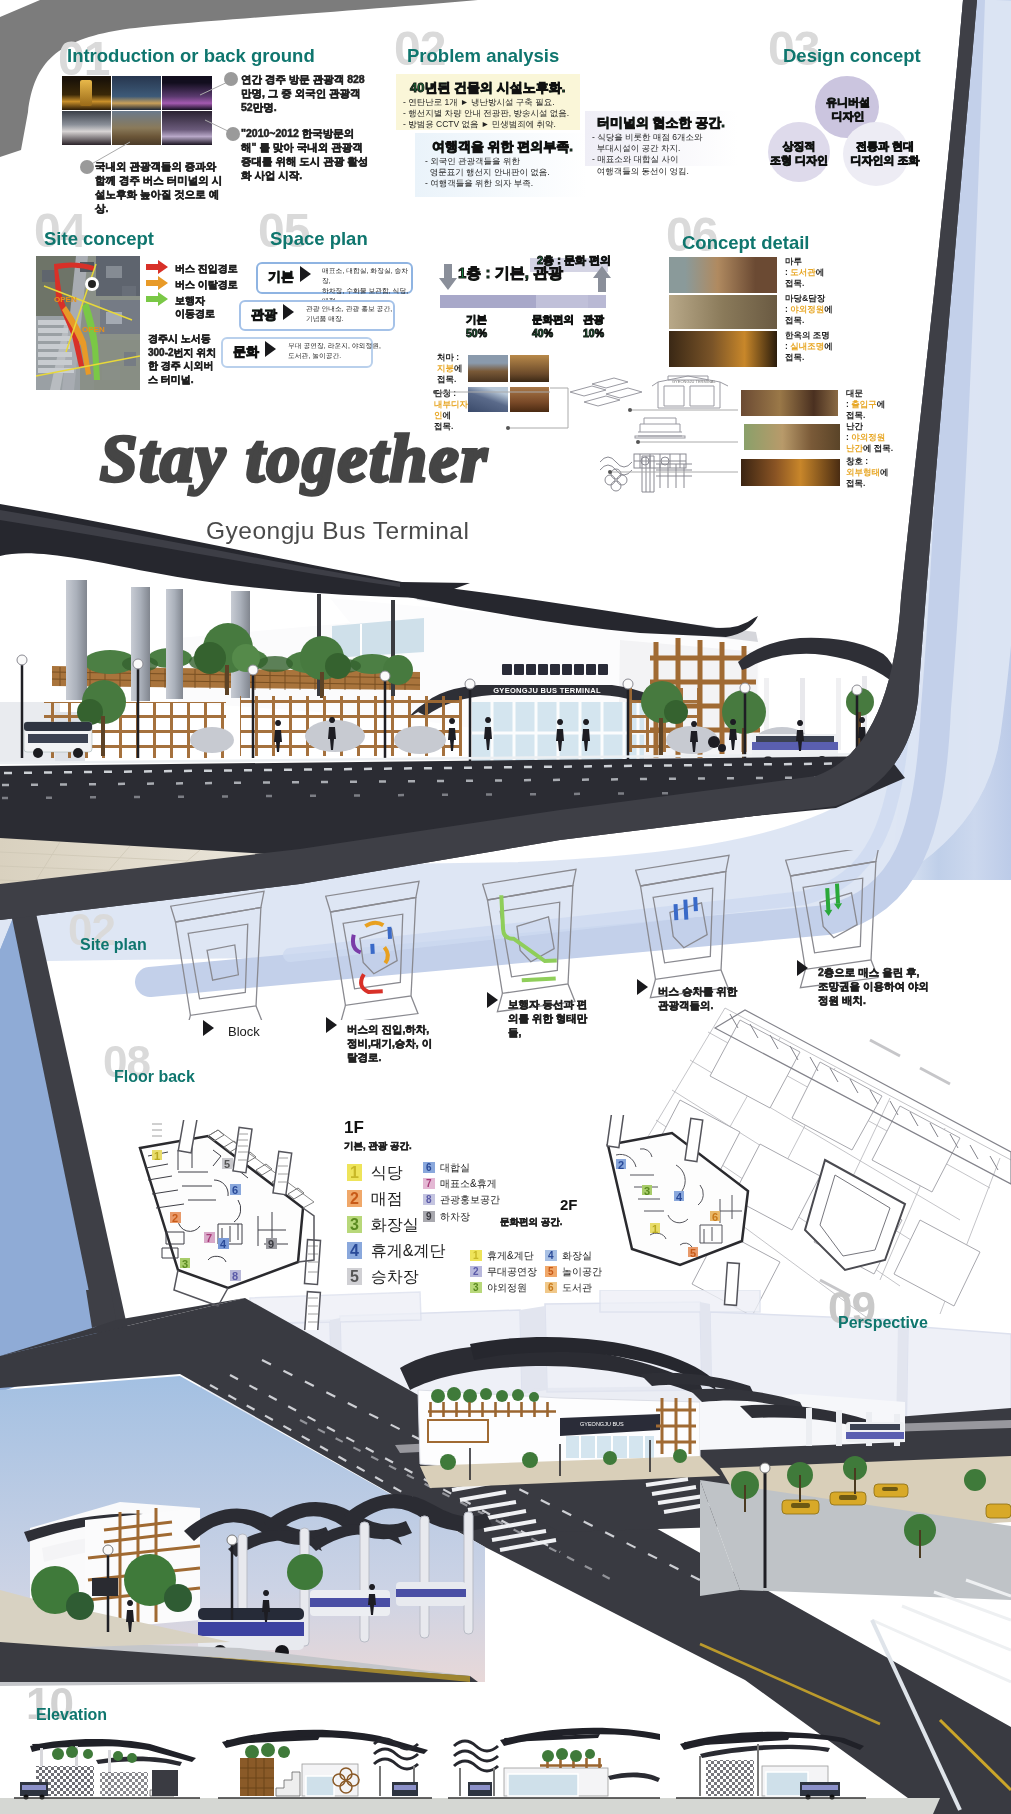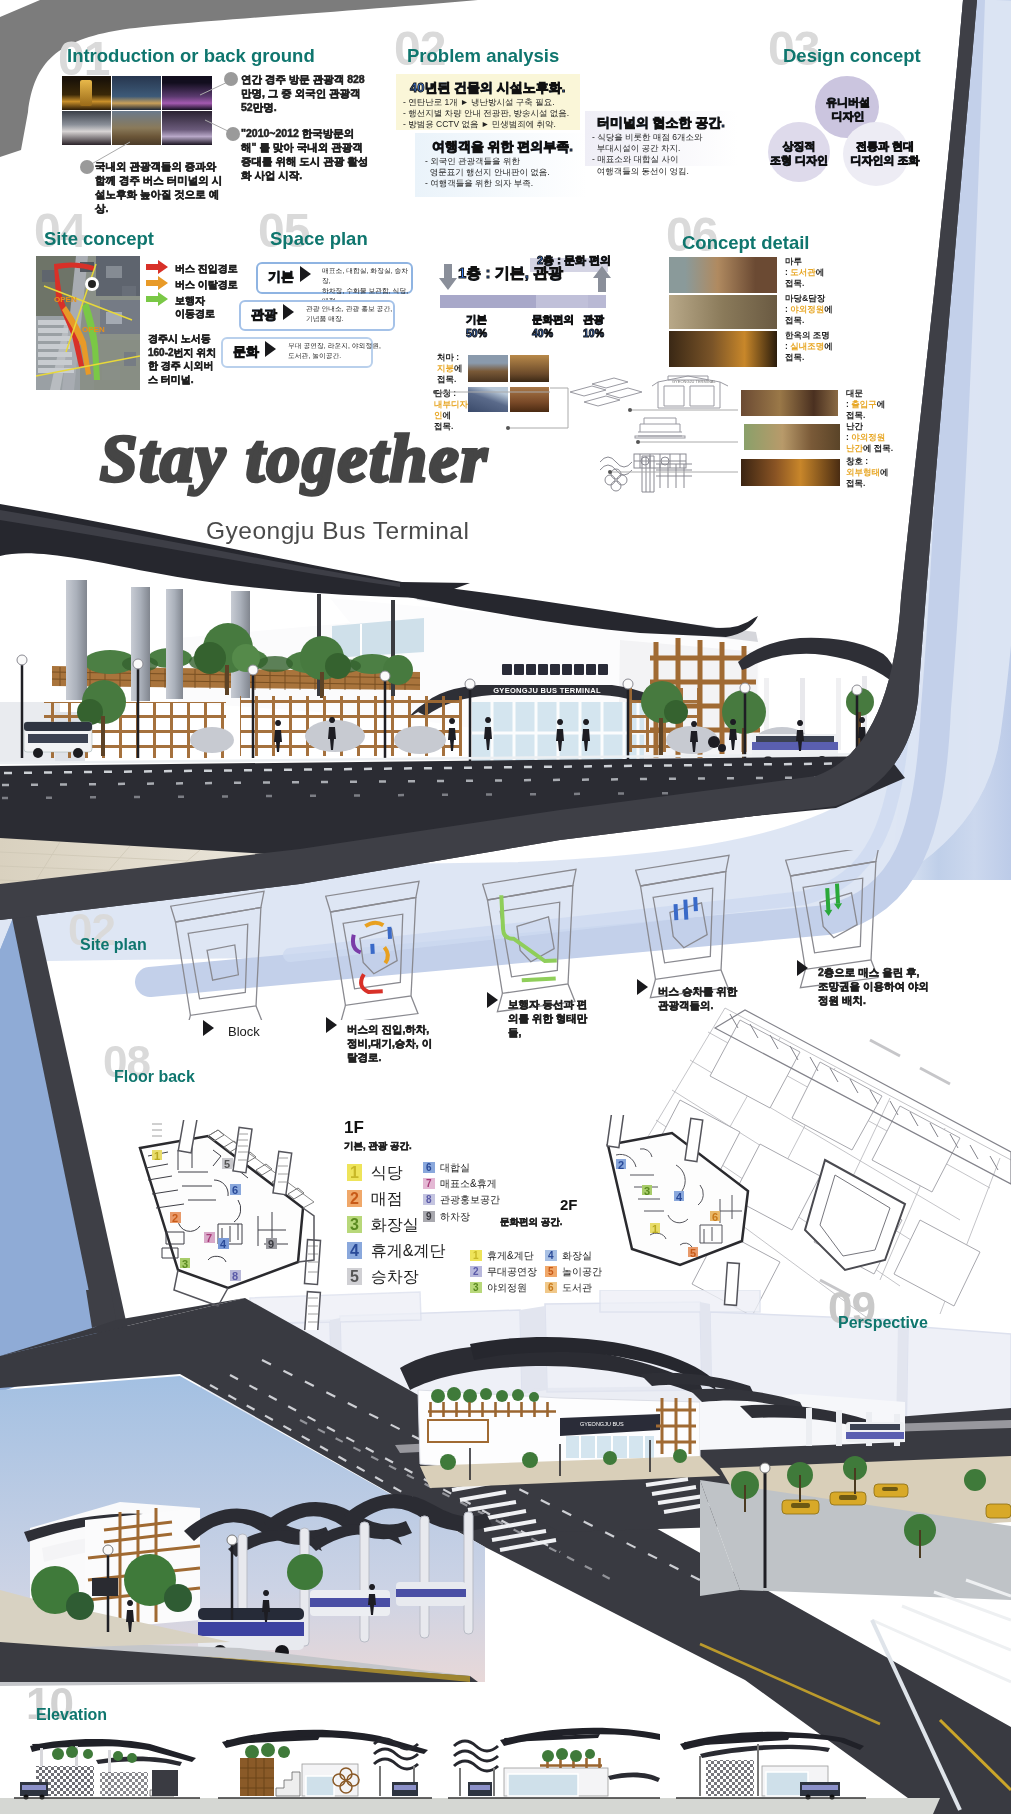--- a/index.html
+++ b/index.html
@@ -1,20 +1,20 @@
 <!DOCTYPE html>
 <html><head><meta charset="utf-8">
 <style>
 html,body{margin:0;padding:0}
 body{width:1011px;height:1814px;position:relative;overflow:hidden;background:#fff;
  font-family:"Liberation Sans",sans-serif}
 .abs{position:absolute}
 .h1{font-weight:bold;font-size:18.5px;color:#0f766e;letter-spacing:0;white-space:nowrap}
 .num{font-weight:bold;font-size:48px;color:#dadada;letter-spacing:-1px;line-height:.8;font-family:"Liberation Sans"}
-.kb{font-weight:bold;color:#3b82f6;-webkit-text-stroke:0.9px #111}
+.kb{font-weight:bold;color:#15803d;-webkit-text-stroke:0.9px #111}
 .kb2{font-weight:bold;color:#222;-webkit-text-stroke:0.5px #222}
 .sm{font-size:8.5px;color:#222;line-height:1.32}
 .chev{font-weight:bold;color:#19191c;font-family:"Liberation Sans"}
 </style></head><body>
 <svg class="abs" style="left:0px;top:0px" width="1011" height="1814" viewBox="0 0 1011 1814">
 <defs>
 <linearGradient id="bluewedge" x1="0" y1="0" x2="1" y2="0">
  <stop offset="0" stop-color="#e3eaf6"></stop>
         <stop offset="0.4" stop-color="#bfcfe9"></stop>
  <stop offset="0.7" stop-color="#ccd8ee"></stop>
@@ -687,21 +687,21 @@
 <text x="46" y="76" font-size="8" fill="#e89018" font-weight="bold">OPEN</text>
 </svg>
 <svg class="abs" style="left:146px;top:260px" width="24" height="46" viewBox="0 0 24 46">
 <path d="M0,4 h12 v-4 l10,7 -10,7 v-4 h-12 Z" fill="#d83028"></path>
 <path d="M0,20 h12 v-4 l10,7 -10,7 v-4 h-12 Z" fill="#e89a28"></path>
 <path d="M0,36 h12 v-4 l10,7 -10,7 v-4 h-12 Z" fill="#7ac846"></path>
 </svg>
 <div class="abs kb2" style="left:175px;top:262px;font-size:10px">버스 진입경로</div>
 <div class="abs kb2" style="left:175px;top:278px;font-size:10px">버스 이탈경로</div>
 <div class="abs kb2" style="left:175px;top:294px;font-size:10px;line-height:1.3">보행자<br>이동경로</div>
-<div class="abs kb2" style="left:148px;top:332px;font-size:10px;line-height:1.35;width:70px">경주시 노서동 160-2번지 위치한 경주 시외버스 터미널.</div>
+<div class="abs kb2" style="left:148px;top:332px;font-size:10px;line-height:1.35;width:70px">경주시 노서동 300-2번지 위치한 경주 시외버스 터미널.</div>
 
 <div class="abs num" style="left:258px;top:212px">05</div>
 <div class="abs h1" style="left:270px;top:228px">Space plan</div>
 <div class="abs" style="left:256px;top:262px;width:153px;height:28px;border:2px solid #8fb4e2;border-radius:6px;background:#fff"></div>
 <div class="abs kb" style="left:268px;top:268px;font-size:13px">기본</div>
 <div class="abs chev" style="left:300px;top:262px;font-size:22px"><span style="display:inline-block;width:0;height:0;border-left:11px solid #19191c;border-top:8px solid transparent;border-bottom:8px solid transparent"></span></div>
 <div class="abs" style="left:322px;top:266px;font-size:6.8px;color:#222;line-height:1.45;width:90px">매표소, 대합실, 화장실, 승차장,<br>하차장, 수화물 보관함, 식당, 매점.</div>
 <div class="abs" style="left:239px;top:300px;width:152px;height:27px;border:2px solid #a5c2e8;border-radius:6px;background:#fff"></div>
 <div class="abs kb" style="left:251px;top:306px;font-size:13px">관광</div>
 <div class="abs chev" style="left:283px;top:300px;font-size:22px"><span style="display:inline-block;width:0;height:0;border-left:11px solid #19191c;border-top:8px solid transparent;border-bottom:8px solid transparent"></span></div>

